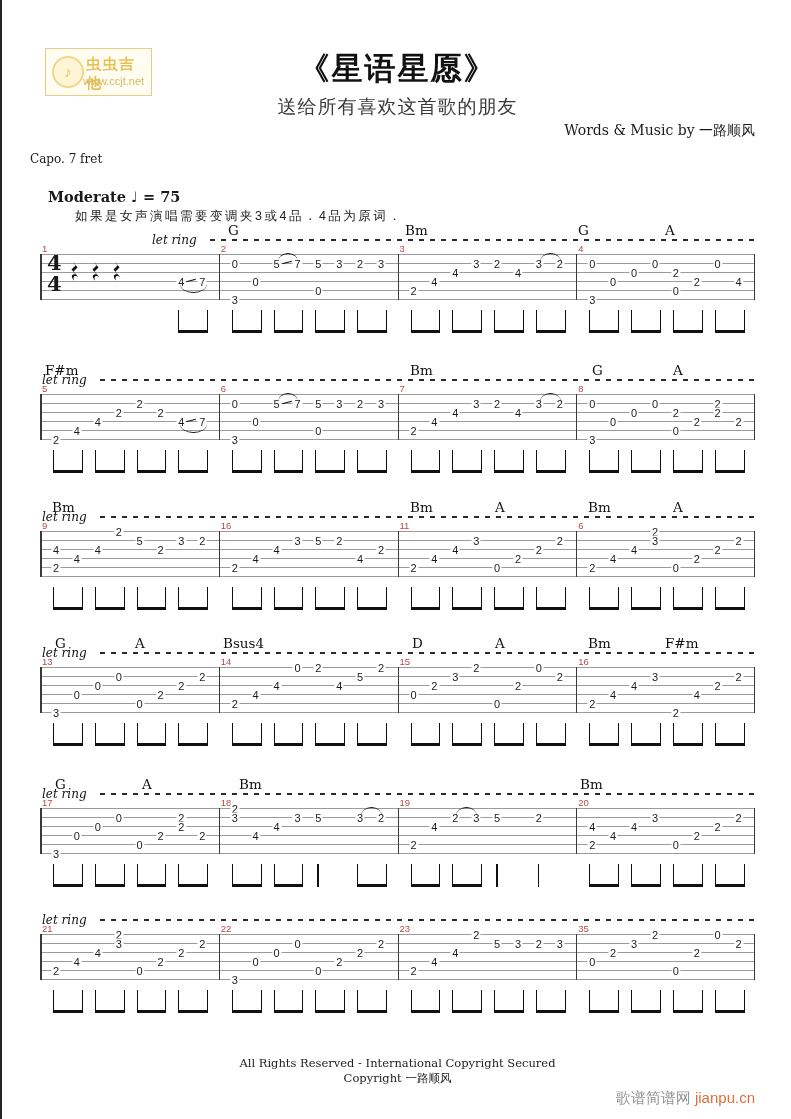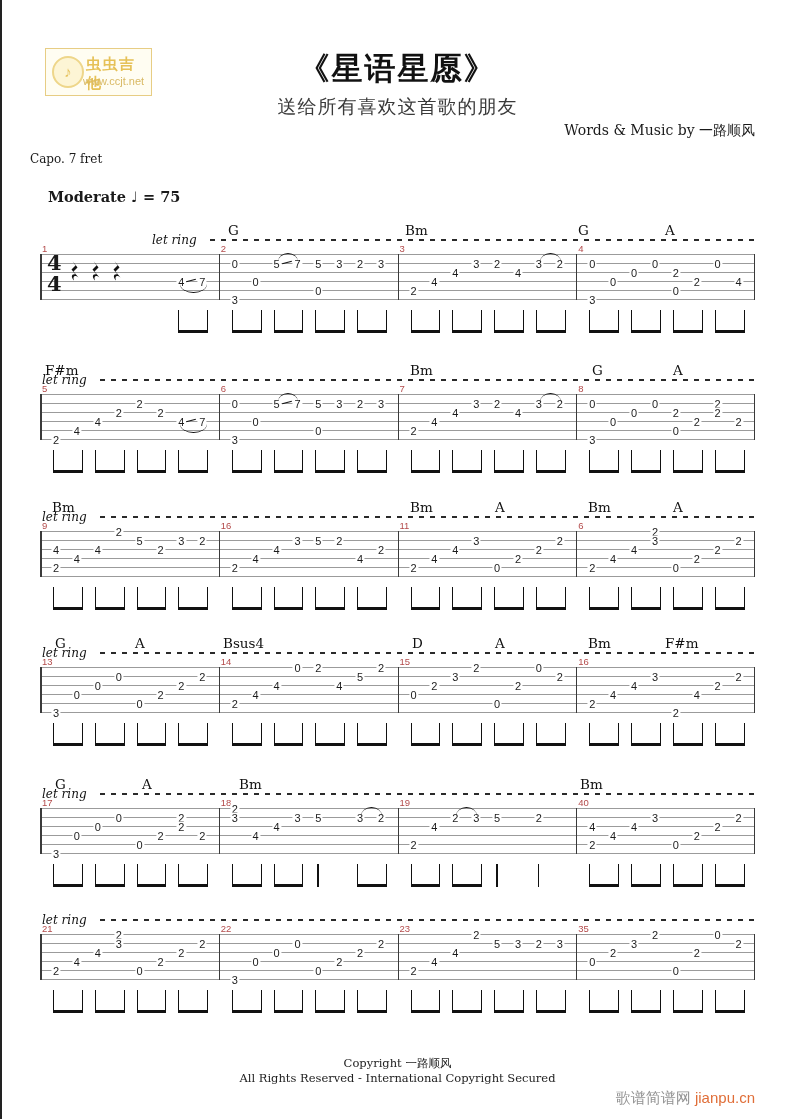--- a/index.html
+++ b/index.html
@@ -57,20 +57,21 @@
   </div>
   <div id="title" class="abs">《星语星愿》</div>
   <div id="subtitle" class="abs">送给所有喜欢这首歌的朋友</div>
   <div id="credit" class="abs">Words &amp; Music by 一路顺风</div>
   <div id="capo" class="abs">Capo. 7 fret</div>
   <div id="tempo" class="abs">
     <span>Moderate</span>
     <span>♩</span>
     <span>= 75</span>
   </div>
+  <div id="perfnote" class="abs">如果是女声演唱需要变调夹3或4品．4品为原词．</div>
 
   <div id="tab-host">
       <div class="letring" style="position: absolute; left: 152px; top: 233px;">let ring</div>
       <div class="dash" style="position: absolute; left: 210px; top: 239px; width: 545px;"></div>
       <div class="chord" style="position: absolute; left: 228px; top: 222px;">G</div>
       <div class="chord" style="position: absolute; left: 405px; top: 222px;">Bm</div>
       <div class="chord" style="position: absolute; left: 578px; top: 222px;">G</div>
       <div class="chord" style="position: absolute; left: 665px; top: 222px;">A</div>
       <div class="staffline" style="position: absolute; left: 40px; top: 254px; width: 715px;"></div>
       <div class="staffline" style="position: absolute; left: 40px; top: 263px; width: 715px;"></div>
@@ -419,21 +420,21 @@
       <div class="note" style="position: absolute; left: 434.4px; top: 826.5px;">4</div>
       <div class="note" style="position: absolute; left: 455.3px; top: 817.5px;">2</div>
       <div class="note" style="position: absolute; left: 476.2px; top: 817.5px;">3</div>
       <div class="note" style="position: absolute; left: 497.1px; top: 817.5px;">5</div>
       <div class="note" style="position: absolute; left: 538.9px; top: 817.5px;">2</div>
       <div class="arc-a" style="position: absolute; left: 456.3px; top: 807px; width: 20.9px; height: 8px;"></div>
       <div class="beam" style="position: absolute; left: 410.5px; top: 864px; width: 27.9px; height: 20px;"></div>
       <div class="beam" style="position: absolute; left: 452.3px; top: 864px; width: 27.9px; height: 20px;"></div>
       <div class="stem" style="position: absolute; left: 496.1px; top: 864px; height: 23px;"></div>
       <div class="stem" style="position: absolute; left: 537.9px; top: 864px; height: 23px;"></div>
-      <div class="mnum" style="position: absolute; left: 578.25px; top: 797px;">40</div>
+      <div class="mnum" style="position: absolute; left: 578.25px; top: 797px;">20</div>
       <div class="note" style="position: absolute; left: 592.25px; top: 844.5px;">2</div>
       <div class="note" style="position: absolute; left: 592.25px; top: 826.5px;">4</div>
       <div class="note" style="position: absolute; left: 613.15px; top: 835.5px;">4</div>
       <div class="note" style="position: absolute; left: 634.05px; top: 826.5px;">4</div>
       <div class="note" style="position: absolute; left: 654.95px; top: 817.5px;">3</div>
       <div class="note" style="position: absolute; left: 675.85px; top: 844.5px;">0</div>
       <div class="note" style="position: absolute; left: 696.75px; top: 835.5px;">2</div>
       <div class="note" style="position: absolute; left: 717.65px; top: 826.5px;">2</div>
       <div class="note" style="position: absolute; left: 738.55px; top: 817.5px;">2</div>
       <div class="beam" style="position: absolute; left: 589.25px; top: 864px; width: 27.9px; height: 20px;"></div>
@@ -502,20 +503,20 @@
       <div class="note" style="position: absolute; left: 696.75px; top: 952.5px;">2</div>
       <div class="note" style="position: absolute; left: 717.65px; top: 934.5px;">0</div>
       <div class="note" style="position: absolute; left: 738.55px; top: 943.5px;">2</div>
       <div class="beam" style="position: absolute; left: 589.25px; top: 990px; width: 27.9px; height: 20px;"></div>
       <div class="beam" style="position: absolute; left: 631.05px; top: 990px; width: 27.9px; height: 20px;"></div>
       <div class="beam" style="position: absolute; left: 672.85px; top: 990px; width: 27.9px; height: 20px;"></div>
       <div class="beam" style="position: absolute; left: 714.65px; top: 990px; width: 27.9px; height: 20px;"></div>
     </div>
 
   <div id="copyright" class="abs">
+    <div>All Rights Reserved - International Copyright Secured</div>
     <div>Copyright 一路顺风</div>
-    <div>All Rights Reserved - International Copyright Secured</div>
   </div>
   <div id="watermark" class="abs">
     <span class="wm1">歌谱简谱网</span>
     <span class="wm2">jianpu.cn</span>
   </div>
 </div>
 
 </body></html>

